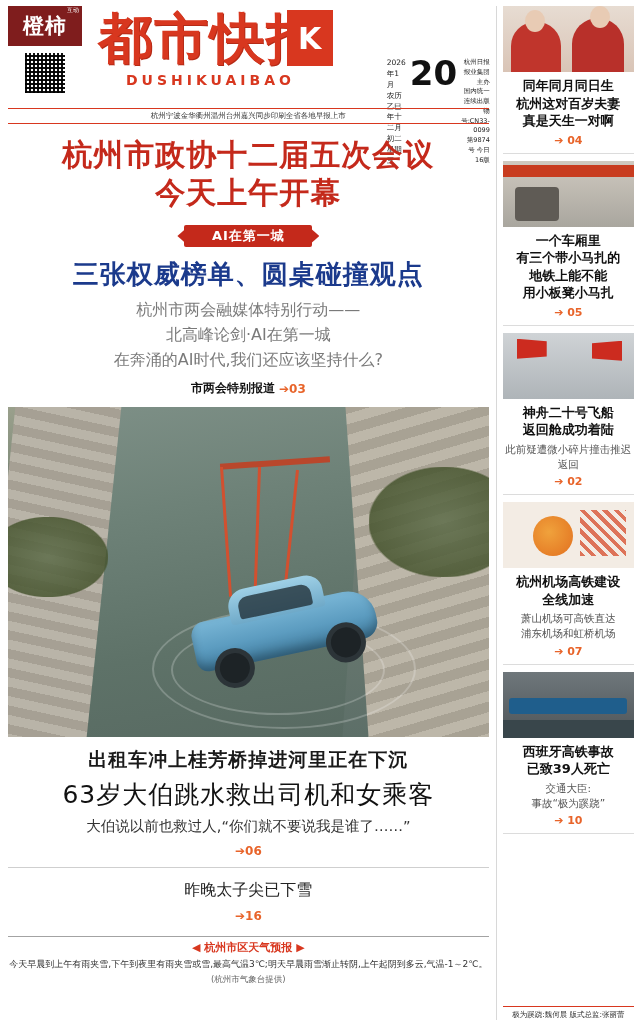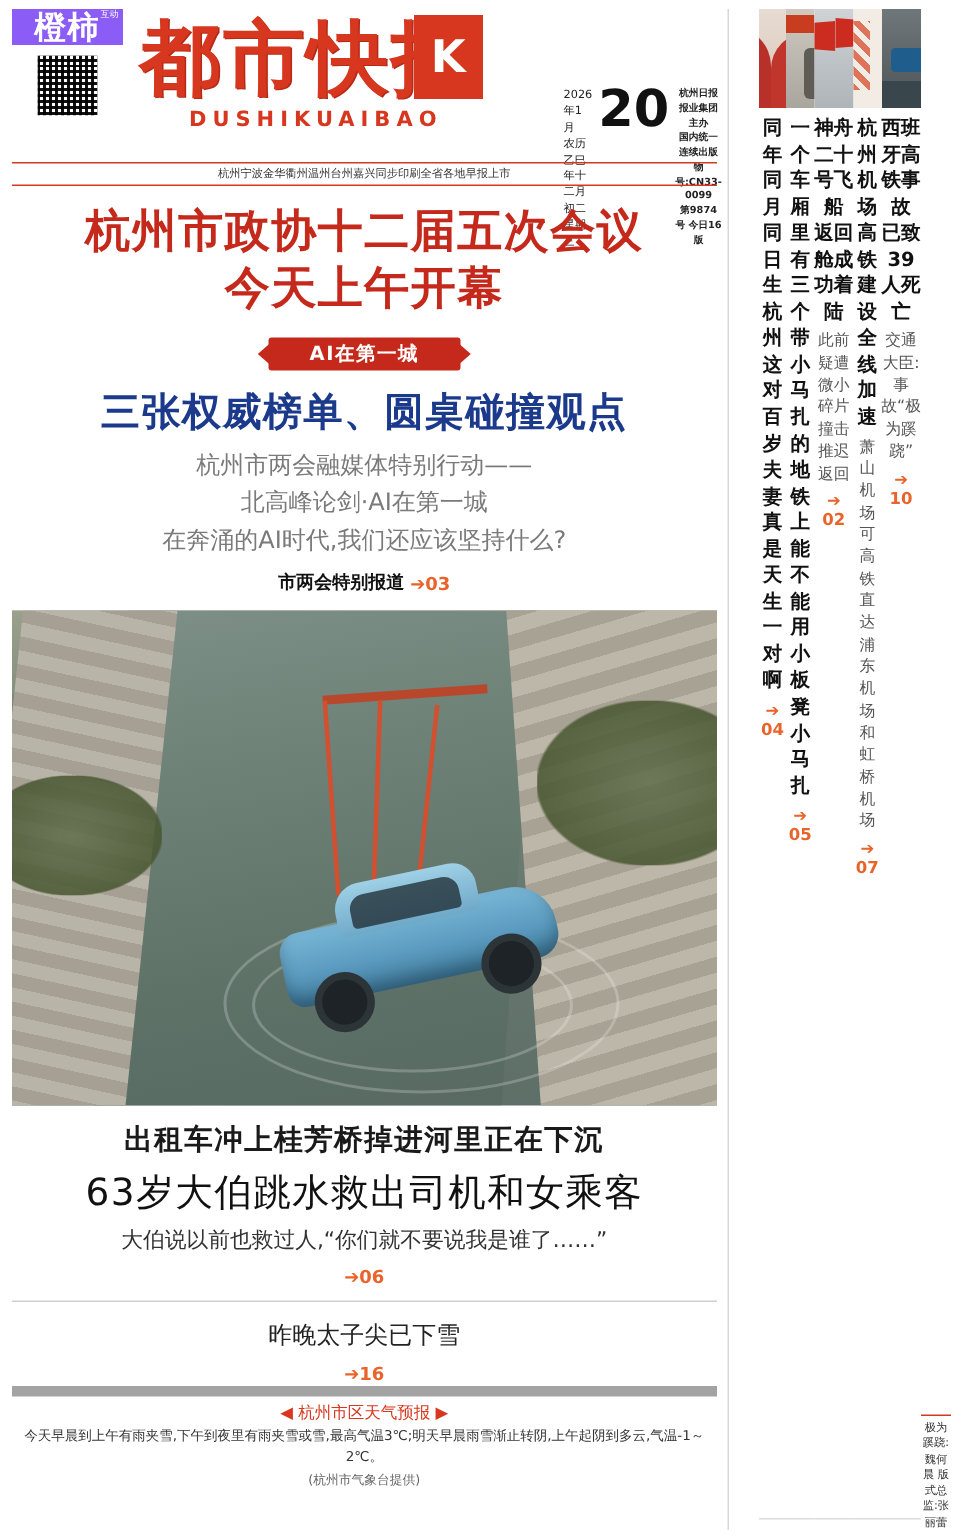--- a/index.html
+++ b/index.html
@@ -28,42 +28,42 @@
     height: 100%;
   }
   .col-main {
     width: 487px;
     display: flex;
     flex-direction: column;
   }
   .col-side {
     width: 133px;
     display: flex;
-    flex-direction: row;
+    flex-direction: column;
     border-left: 1px solid #d8d8d8;
-    padding-left: 20px;
+    padding-left: 6px;
   }
 
   
   .masthead {
     display: flex;
     align-items: flex-start;
     gap: 6px;
     height: 100px;
   }
   .logo-block {
     width: 74px;
     display: flex;
     flex-direction: column;
     align-items: center;
   }
   .logo-orange {
     width: 74px;
-    height: 24px;
-    background: #8b5cf6;
+    height: 40px;
+    background: #7f1d1d;
     color: #fff;
     display: flex;
     align-items: center;
     justify-content: center;
     font-size: 21px;
     font-weight: bold;
     letter-spacing: 1px;
     position: relative;
     font-family: "DejaVu Sans", sans-serif;
   }
@@ -156,22 +156,21 @@
     font-size: 34px;
     font-weight: bold;
     line-height: 0.9;
     color: #111;
   }
   .pub-info {
     font-size: 6.5px;
     line-height: 1.5;
     color: #222;
     width: 88px;
-    text-align: center;
-    font-weight: bold;
+    text-align: right;
   }
   .strap {
     font-size: 7.5px;
     color: #333;
     text-align: center;
     border-top: 1px solid #d8371f;
     border-bottom: 1px solid #d8371f;
     padding: 2px 0;
     margin-top: 2px;
   }
@@ -393,25 +392,26 @@
     display: flex;
     align-items: center;
     justify-content: center;
     gap: 8px;
   }
   .wh-1 { font-size: 16px; font-weight: normal; color: #222; }
   .wh-2 { font-size: 23px; font-weight: bold; color: #111; letter-spacing: 1px; }
   .wh-arrow { text-align: center; margin-top: 4px; }
 
   .forecast-bar {
+    margin-top: 12px;
     text-align: center;
     font-size: 11px;
-    font-weight: normal;
+    font-weight: bold;
     color: #d8371f;
-    border-top: 7px solid #a3a3a3;
+    border-top: 1px solid #a3a3a3;
     padding-top: 3px;
   }
   .forecast-text {
     font-size: 9px;
     color: #333;
     text-align: center;
     line-height: 1.5;
     margin-top: 3px;
   }
   .forecast-src {

